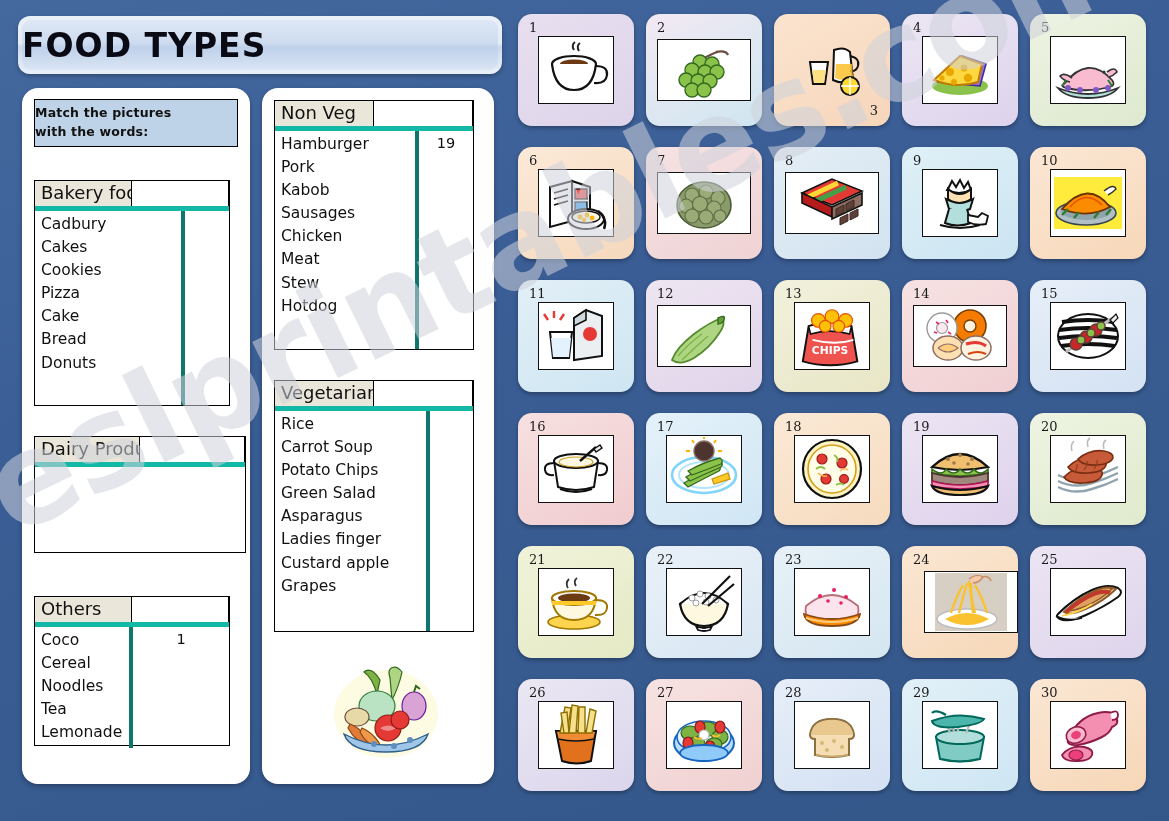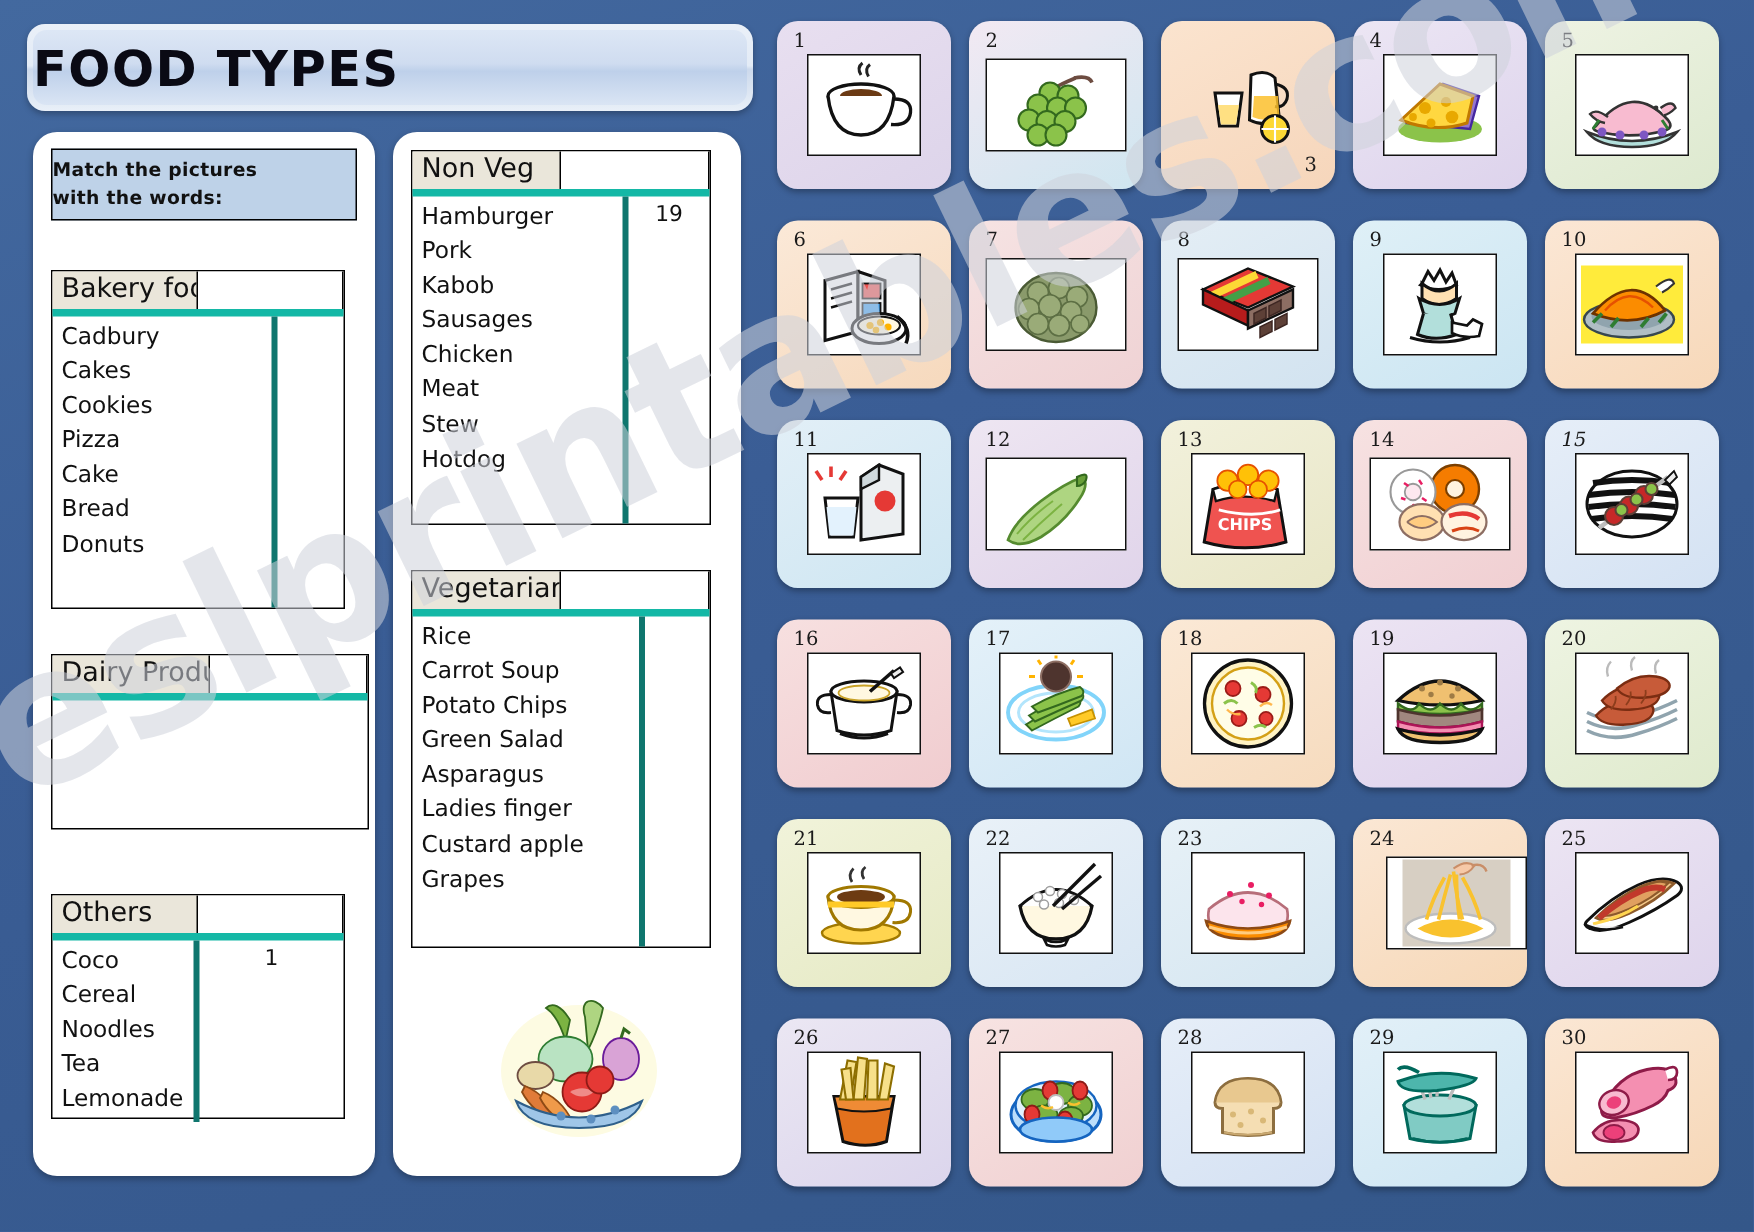--- a/index.html
+++ b/index.html
@@ -638,21 +638,21 @@
               <path d="M20 32 l1 3"></path>
             </g>
             <ellipse cx="26" cy="44" rx="15" ry="12" fill="#ffe0b2" stroke="#8d6e63" stroke-width="1.5"></ellipse>
             <path d="M16 44 q10 -8 20 0 q-10 8 -20 0" fill="#ffcc80" stroke="#8d6e63" stroke-width="1.2"></path>
             <ellipse cx="54" cy="44" rx="15" ry="12" fill="#fff3e0" stroke="#8d6e63" stroke-width="1.5"></ellipse>
             <path d="M44 40 q12 -4 20 2" stroke="#e53935" stroke-width="3" fill="none"></path>
             <path d="M46 50 q10 -4 18 0" stroke="#d84315" stroke-width="2" fill="none"></path>
           </svg>
         </div>
       </div>
-      <div class="tile" style="background: linear-gradient(150deg, rgb(230, 238, 248) 0%, rgb(212, 226, 243) 100%); font-style: italic;">
+      <div class="tile" style="background: linear-gradient(150deg, rgb(230, 238, 248) 0%, rgb(212, 226, 243) 100%);">
         <span class="tile-number">15</span>
         <div class="tile-art">
           <svg viewBox="0 0 72 64" width="72" height="64">
             <ellipse cx="36" cy="32" rx="30" ry="22" fill="#fff" stroke="#111" stroke-width="2"></ellipse>
             <g stroke="#111" stroke-width="4">
               <path d="M10 18 q26 -4 52 0"></path>
               <path d="M7 26 q29 -4 58 0"></path>
               <path d="M7 34 q29 -4 58 0"></path>
               <path d="M9 42 q27 -4 54 0"></path>
             </g>

